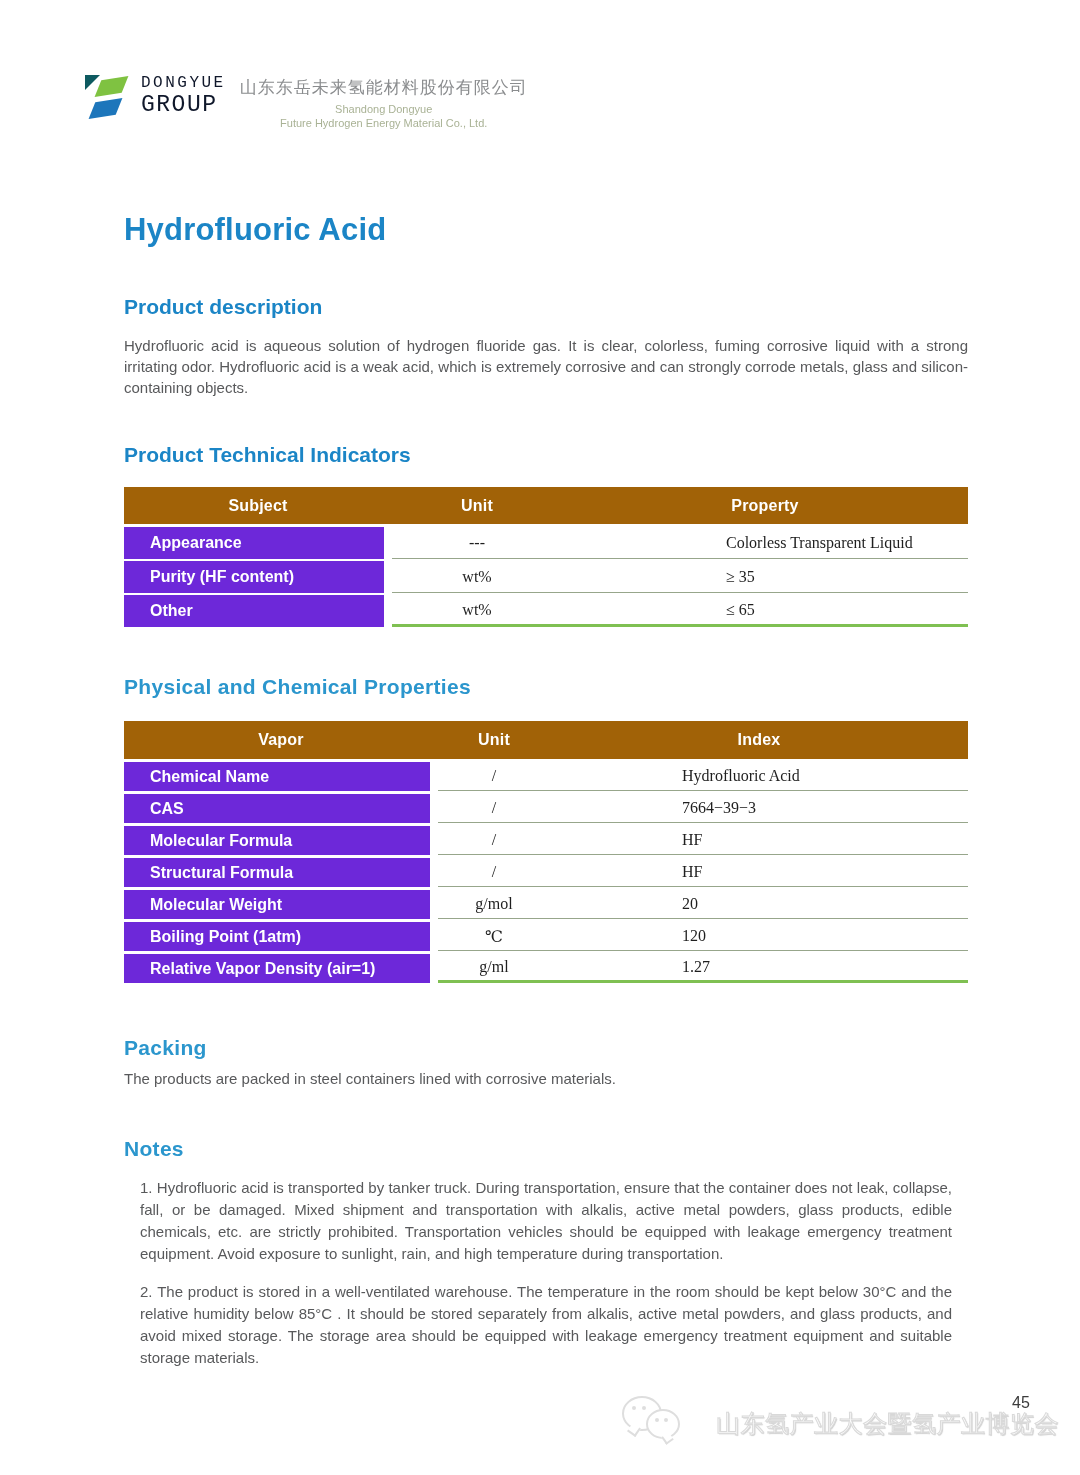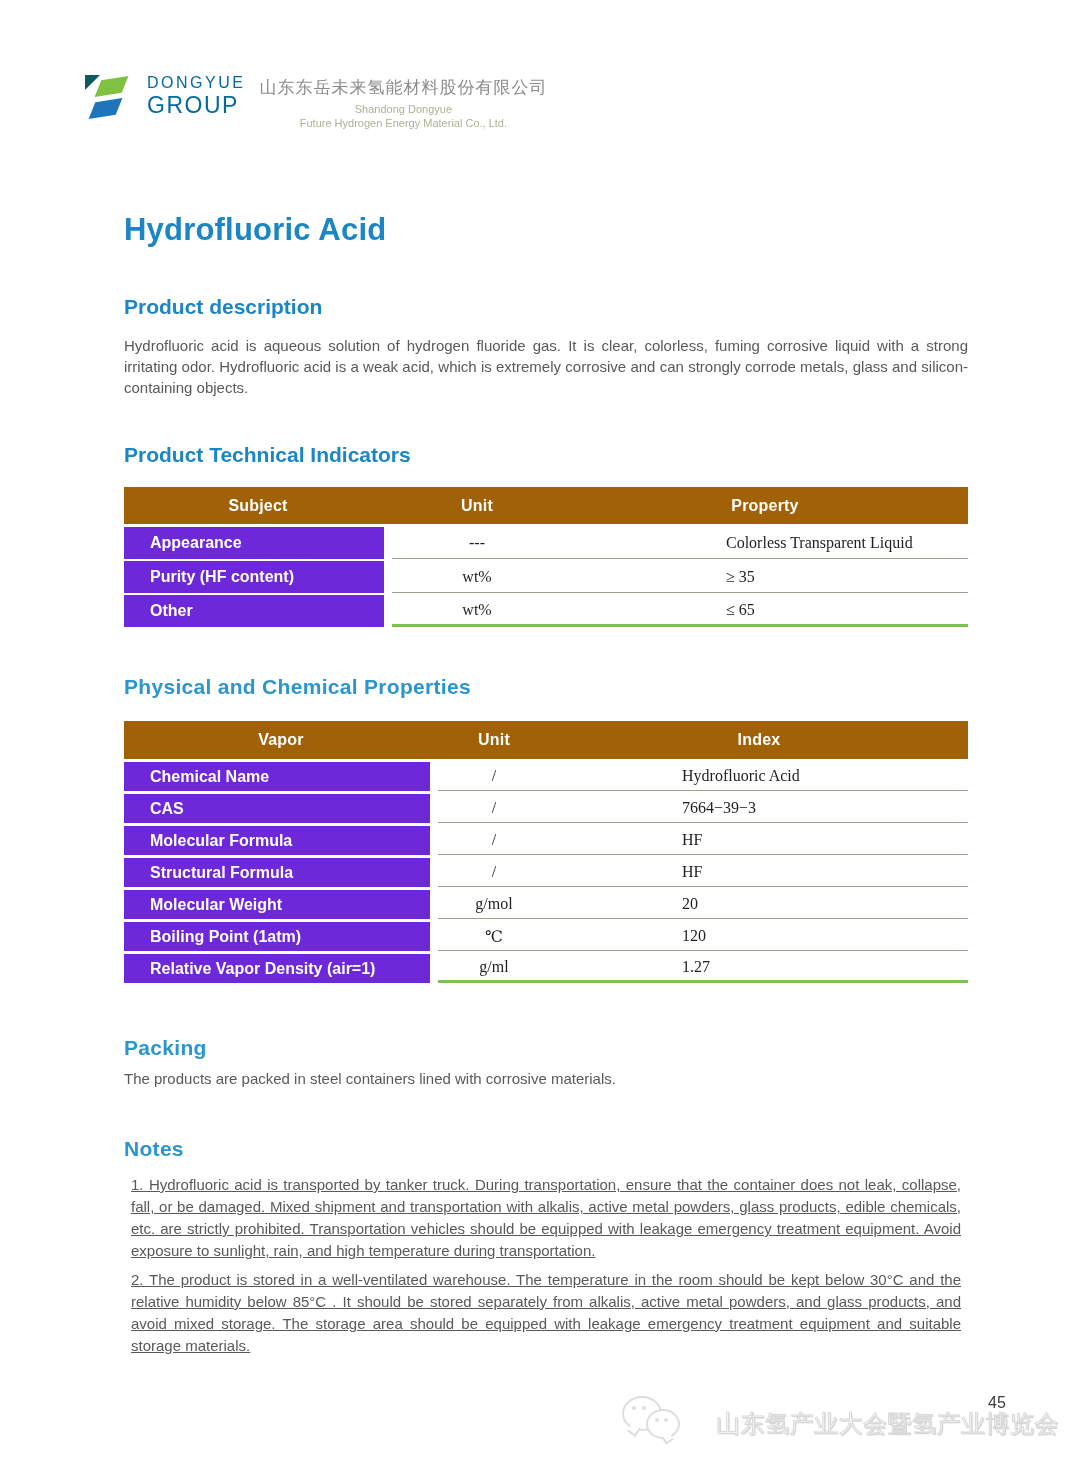--- a/index.html
+++ b/index.html
@@ -10,21 +10,21 @@
 
   
   .brand { position:absolute; left:85px; top:75px; display:flex; align-items:flex-start; }
   .mark { position:relative; width:46px; height:52px; flex:0 0 46px; }
   .mark-teal { position:absolute; left:0; top:0; width:0; height:0;
     border-top:15px solid #0e5a60; border-right:15px solid transparent; }
   .mark-green { position:absolute; left:14px; top:3px; width:25px; height:17px;
     background:#7fc241; transform:skewX(-30deg) rotate(-10deg); }
   .mark-blue { position:absolute; left:8px; top:25px; width:25px; height:17px;
     background:#1d76bb; transform:skewX(-30deg) rotate(-10deg); }
-  .brand-word { margin-left:16px; color:#0369a1; line-height:1; }
+  .brand-word { margin-left:10px; color:#0f172a; line-height:1;font-family:Liberation Mono, monospace; }
   .brand-word .l1 { font-size:16px; letter-spacing:2.5px; font-weight:normal; }
   .brand-word .l2 { font-size:23px; letter-spacing:1.5px; margin-top:3px; }
   .company { margin-left:14px; padding-top:1px;text-align:center; }
   .company .cn { font-size:17px; color:#8a8c8e; letter-spacing:1px; }
   .company .en { font-size:11px; color:#a9b295; line-height:14px; margin-top:3px; }
 
   
   .main { position:absolute; left:124px; top:0; width:844px; }
   h1.doc-title { margin:213px 0 0 0; font-size:31px; line-height:34px; color:#1b85c6;
     font-weight:bold; letter-spacing:0.2px; }
@@ -32,21 +32,21 @@
   h2.sec.rounded { color:#2b96cd; letter-spacing:0.3px; }
   #h-desc { margin-top:48px; }
   #h-tech { margin-top:45px; }
   #h-phys { margin-top:48px; }
   #h-pack { margin-top:53px; }
   #h-notes{ margin-top:48px; }
   p.body { margin:16px 0 0 0; font-size:15px; line-height:21px; color:#58595b;
     text-align:justify; }
   p.single { margin:8px 0 0 0; font-size:15px; line-height:21px; color:#58595b; }
   .notes-wrap { margin-top:13px; }
-  .notes-wrap p { margin:7px; font-size:15px; line-height:22px; color:#58595b; text-align:justify;text-decoration:underline; }
+  .notes-wrap p { margin:16px; font-size:15px; line-height:22px; color:#58595b; text-align:justify; }
 
   
   .tbl { width:844px; }
   .tbl-head { display:grid; background:#a16207; color:#fff; align-items:center;
     text-align:center; font-size:16px; font-weight:bold; letter-spacing:0.2px; }
   .t1 { margin-top:20px; }
   .t1 .tbl-head { grid-template-columns:268px 170px 1fr; height:37px; }
   .t2 { margin-top:22px; }
   .t2 .tbl-head { grid-template-columns:314px 112px 1fr; height:38px; }
   .tbl-body { margin-top:3px; }
@@ -64,21 +64,21 @@
   .t2 .cell-val { padding-left:132px; }
   .row:last-child .cell-unit, .row:last-child .cell-val { border-bottom:3px solid #7fc052; }
 
   
   .footer { position:absolute; left:0; top:0; width:1080px; height:1475px; pointer-events:none; }
   .watermark-text {
     position:absolute; left:716px; top:1408px; font-size:24px; letter-spacing:0.5px;
     color:#fbfbfb; -webkit-text-stroke:1px #d9d9d9;
     text-shadow:1px 1px 1px #cccccc; white-space:nowrap;
   }
-  .page-num { position:absolute; left:988px; top:1394px; font-size:16px; color:#3c3c3c; }
+  .page-num { position:absolute; left:1012px; top:1394px; font-size:16px; color:#3c3c3c; }
   .wc { position:absolute; left:622px; top:1396px; width:62px; height:52px; }
   .wc .b1 { position:absolute; left:0; top:0; width:36px; height:31px; background:#fff;
     border:2px solid #dedede; border-radius:50%; }
   .wc .b1::after { content:""; position:absolute; left:5px; bottom:-6px; width:8px; height:8px;
     background:#fff; border-right:2px solid #dedede; border-bottom:2px solid #dedede;
     transform:rotate(35deg); }
   .wc .b2 { position:absolute; left:24px; top:13px; width:30px; height:26px; background:#fff;
     border:2px solid #dedede; border-radius:50%; }
   .wc .b2::after { content:""; position:absolute; right:6px; bottom:-6px; width:7px; height:7px;
     background:#fff; border-right:2px solid #dedede; border-bottom:2px solid #dedede;

